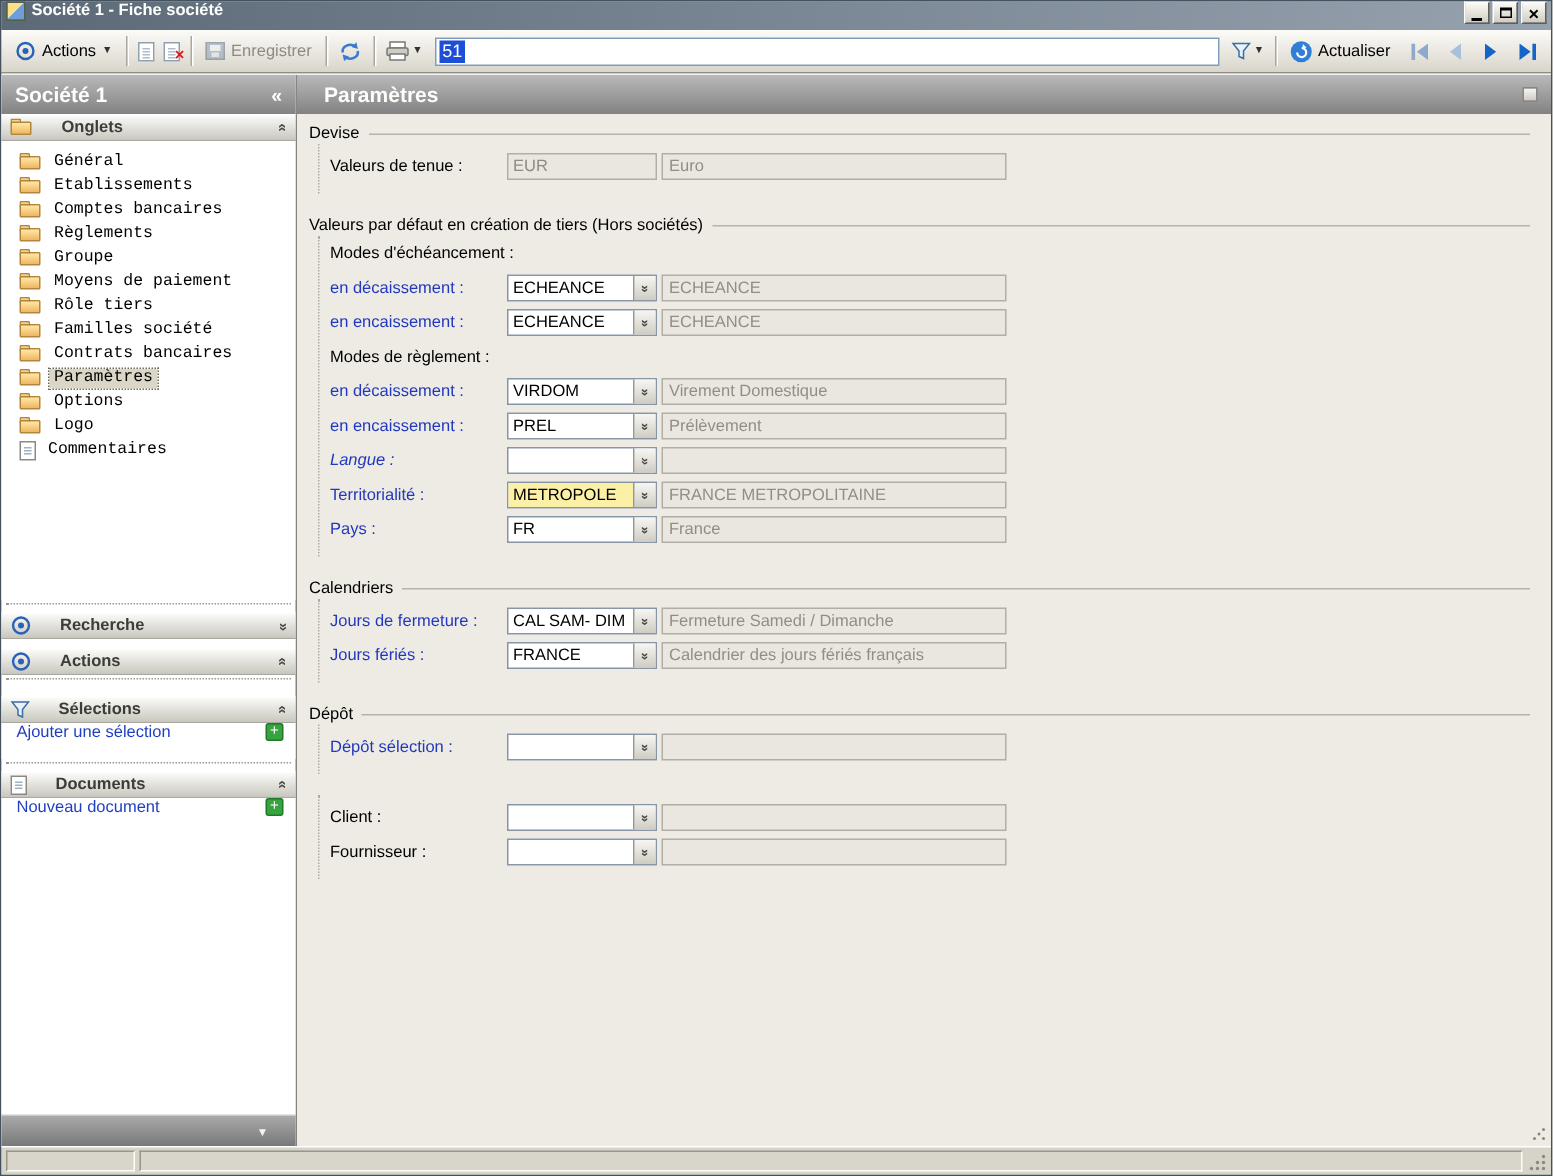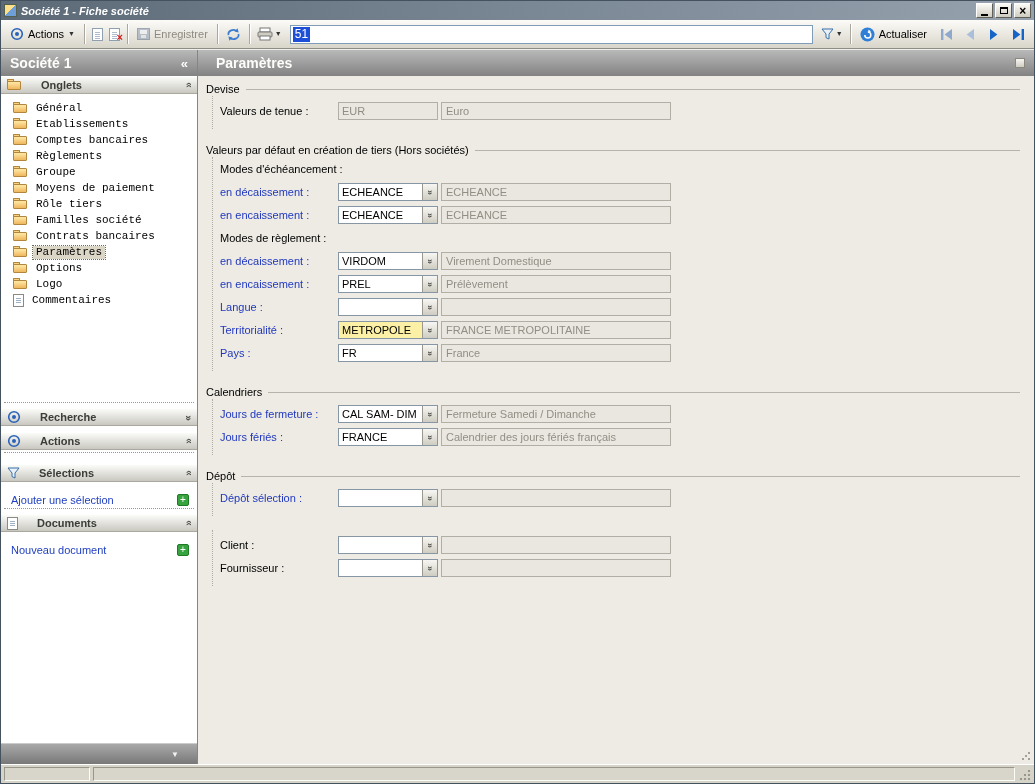--- a/index.html
+++ b/index.html
@@ -2,21 +2,21 @@
 <html><head>
 <meta charset="utf-8">
 <style>
   * { margin:0; padding:0; box-sizing:border-box; }
   html,body { width:1035px; height:784px; }
   body { font-family:"Liberation Sans", sans-serif; font-size:11px; background:#d6d3ca; overflow:hidden; }
 
   .window { width:1035px; height:784px; border:1px solid #44525f; display:flex; flex-direction:column; background:#d8d5cc; }
 
   
-  .titlebar { height:19px; flex:none; background:linear-gradient(to right,#5c6a78,#96a2ae); display:flex; align-items:center; padding:0 3px; color:#fff; font-weight:bold;font-style:italic; }
+  .titlebar { height:19px; flex:none; background:linear-gradient(to right,#5c6a78,#96a2ae); display:flex; padding:0 3px; color:#fff; font-weight:bold; }
   .title-icon { width:13px; height:13px; flex:none; margin-right:4px; background:linear-gradient(135deg,#ffe08a 0 50%,#6f9fd8 50% 100%); border:1px solid #54604e; }
   .titlebar-text { flex:1; white-space:nowrap; overflow:hidden; }
   .win-btn { width:17px; height:15px; flex:none; margin-left:2px; background:linear-gradient(#fbfaf5,#cfccc1); border:1px solid #fff; border-right-color:#5f5f58; border-bottom-color:#5f5f58; display:flex; align-items:center; justify-content:center; color:#000; }
   .glyph-min { width:7px; height:2px; background:#000; margin-top:8px; }
   .glyph-max { width:8px; height:7px; border:1px solid #000; border-top-width:2px; }
   .glyph-close { font-size:12px; font-weight:bold; line-height:12px; }
 
   
   .toolbar { height:29px; flex:none; background:linear-gradient(#fcfbf8,#d8d5ca); border-bottom:1px solid #8e8c84; display:flex; align-items:center; padding:0 4px; }
   .tb-sep { width:1px; height:20px; flex:none; background:#aaa89e; box-shadow:1px 0 0 #fff; margin:0 4px; }
@@ -59,21 +59,21 @@
 
   .tree { height:306px; flex:none; overflow:hidden; padding:6px 0 0 12px; background:#fff;font-family:Liberation Mono, monospace; }
   .tree-item { display:flex; align-items:center; height:16px; cursor:default; }
   .tree-item .ico-folder, .tree-item .ico-doc { margin-right:5px; }
   .ti-label { padding:0 3px; line-height:13px; white-space:nowrap; }
   .tree-item.selected .ti-label { background:#dcd6c7; outline:1px dotted #6c6c5c; }
 
   .dot-sep { height:6px; flex:none; border-top:1px dotted #9b998f; margin:2px 3px 0; }
   .dot-sep.tall { height:12px; }
   .gap6 { height:6px; flex:none; background:#fff; }
-  .side-link-row { height:24px; flex:none; display:flex; align-items:flex-end; justify-content:space-between; padding:0 8px 0 10px; background:#fff; }
+  .side-link-row { height:24px; flex:none; display:flex; align-items:flex-start; justify-content:space-between; padding:0 8px 0 10px; background:#fff; }
   .side-link { color:#1f3fc0; white-space:nowrap; }
   .plus-btn { width:12px; height:12px; background:#36a33e; border:1px solid #1e7a26; color:#fff; font-size:10px; line-height:10px; text-align:center; border-radius:2px; flex:none; }
   .side-spacer { flex:1; background:#fff; }
   .side-bottom { height:21px; flex:none; background:linear-gradient(#a9a9a9,#787878); border-top:1px solid #cbcbcb; display:flex; align-items:center; justify-content:flex-end; padding-right:18px; color:#f2f2f2; font-size:8px; }
 
   
   .content { flex:1; display:flex; flex-direction:column; background:#edebe3; position:relative; min-width:0; }
   .content .panel-header { padding-left:18px; }
   .hdr-btn { margin-left:auto; width:10px; height:10px; background:linear-gradient(#f6f5f1,#cfccc1); border:1px solid #8a887e; flex:none; }
   .content-body { flex:1; padding:3px 10px 0 8px; overflow:hidden; }
@@ -81,21 +81,21 @@
   .fgroup { margin-top:14px; }
   .fgroup.first { margin-top:3px; }
   .group-title { display:flex; align-items:center; height:14px; color:#000; }
   .group-title .gt { padding-right:6px; white-space:nowrap; }
   .group-title .rule { flex:1; border-top:1px solid #b5b3aa; margin-right:4px; }
   .fgroup-body { margin-left:6px; border-left:1px dotted #aeaca1; padding:6px 0 4px 7px; }
 
   .subhdr { height:14px; margin-bottom:6px; color:#000; }
   .subhdr.second { margin-top:8px; }
   .frow { display:flex; align-items:center; height:18px; margin-bottom:5px; }
-  .frow.gap-top { margin-top:4px; }
+  .frow.gap-top { margin-top:4px;font-style:italic; }
   .flbl { width:118px; flex:none; color:#000; white-space:nowrap; }
   .flbl.blue { color:#2138bf; }
 
   .combo { width:100px; height:18px; flex:none; border:1px solid #8796a5; background:#fff; display:flex; }
   .combo .ctext { flex:1; padding:2px 3px 0; white-space:nowrap; overflow:hidden; color:#000; }
   .combo.yellow .ctext { background:#fbf0a6; }
   .combo .cbtn { width:15px; flex:none; background:linear-gradient(#f7f6f2,#cfcdc2); border-left:1px solid #9a988e; display:flex; align-items:center; justify-content:center; }
   .combo .cbtn .chev { font-size:9px; transform:rotate(90deg); }
 
   .plainfield { width:100px; height:18px; flex:none; border:1px solid #b1afa5; background:#e9e7df; color:#8f8d83; padding:2px 3px 0; white-space:nowrap; }

